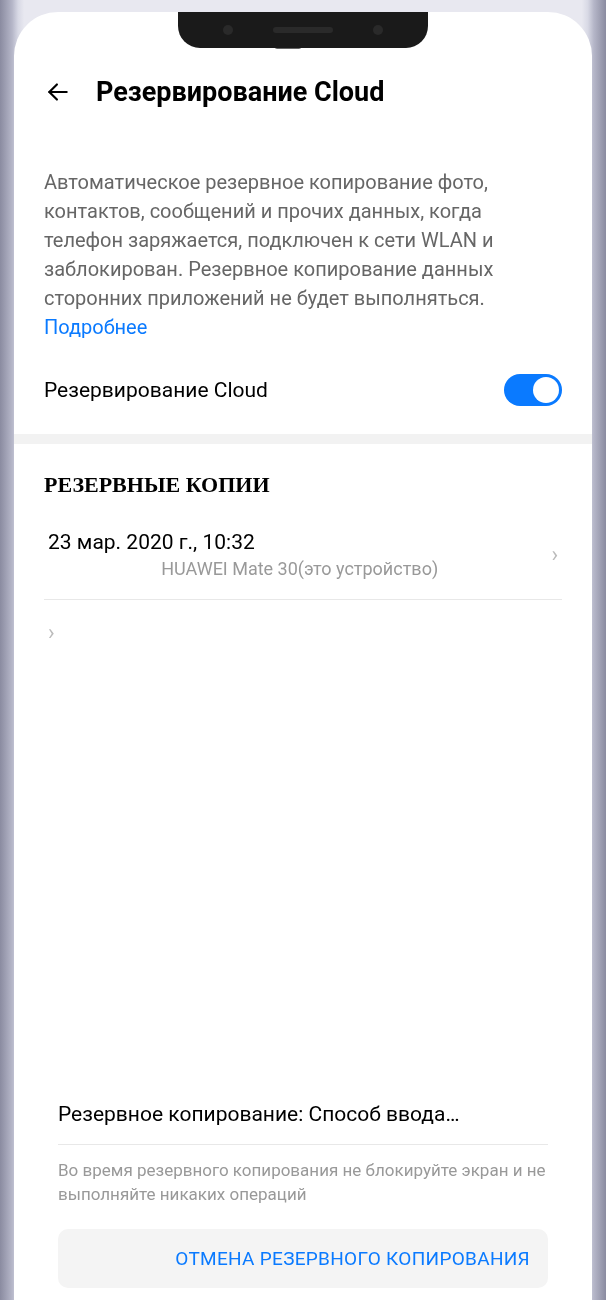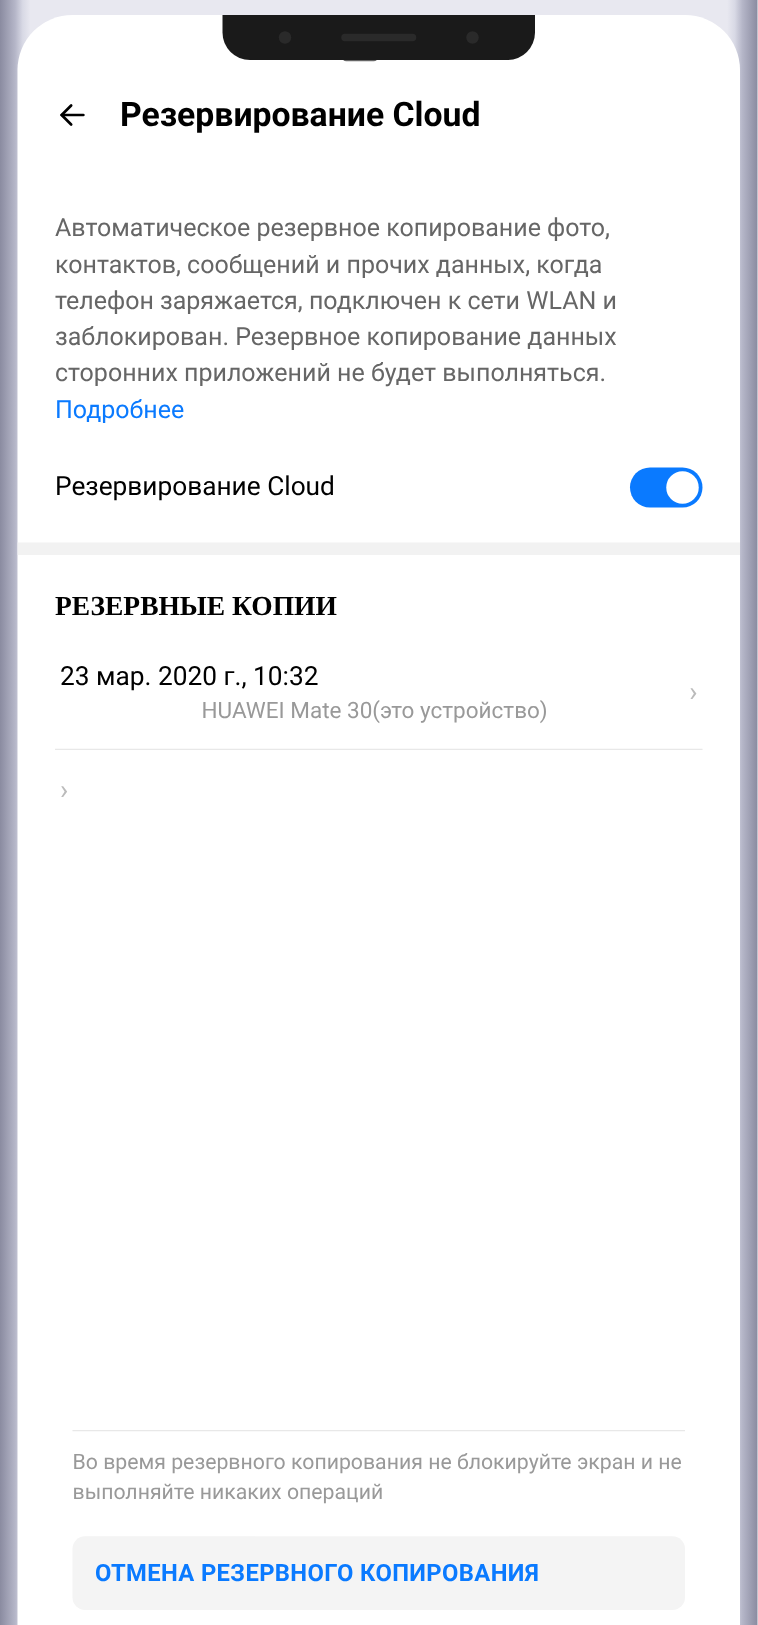--- a/index.html
+++ b/index.html
@@ -225,23 +225,23 @@
       padding: 14px 30px 22px 30px;
       font-size: 17px;
       line-height: 1.4;
       color: #999;
     }
     .cancel-button {
       margin: 0 30px;
       padding: 18px;
       background: #f4f4f4;
       border-radius: 10px;
-      text-align: left;
+      text-align: right;
       font-size: 19px;
-      font-weight: 700;
+      font-weight: 400;
       color: #0a7aff;
       cursor: pointer;
       letter-spacing: 0.3px;
     }
   </style>
 </head>
 <body>
 
 <div class="phone-screen">
   <div class="notch">
@@ -300,17 +300,18 @@
     <span class="chevron">›</span>
   </div>
 
   <div class="thin-divider"></div>
 
   <div class="list-item">
     <span class="chevron">›</span>
   </div>
 
   <div class="bottom-section">
+    <div class="progress-text">Резервное копирование: Способ ввода…</div>
     <div class="thin-divider"></div>
     <div class="warning-text">Во время резервного копирования не блокируйте экран и не выполняйте никаких операций</div>
     <div class="cancel-button">ОТМЕНА РЕЗЕРВНОГО КОПИРОВАНИЯ</div>
   </div>
 </div>
 
 </body></html>

